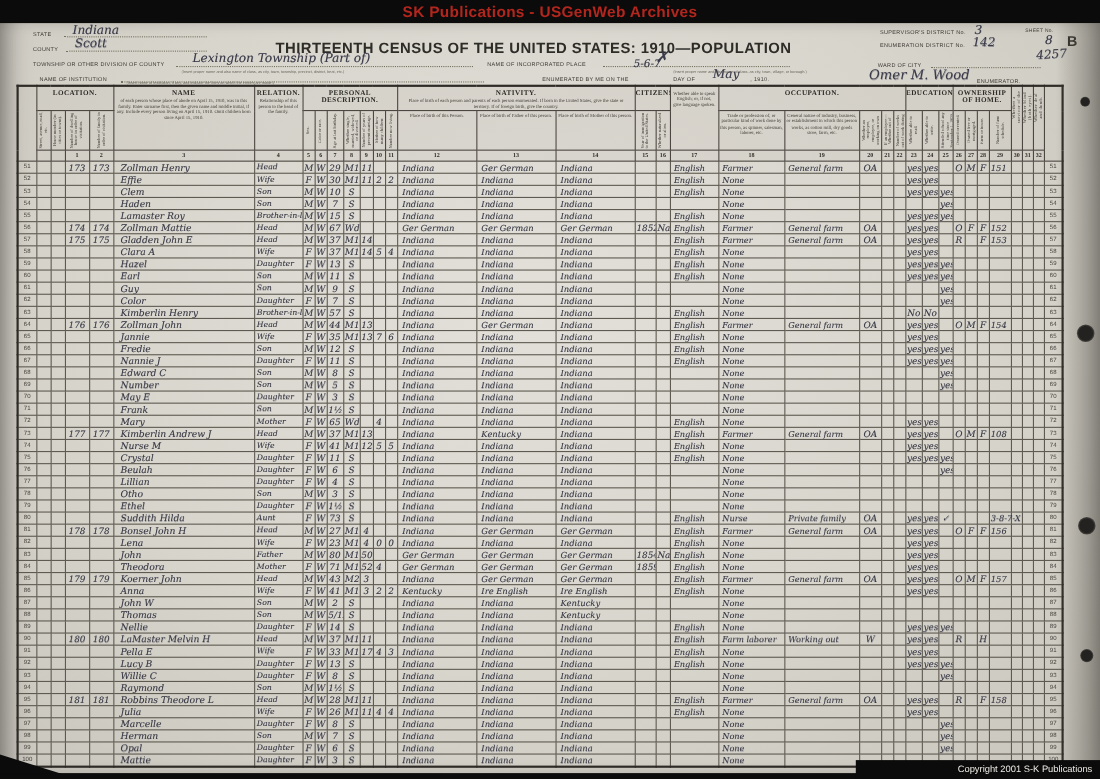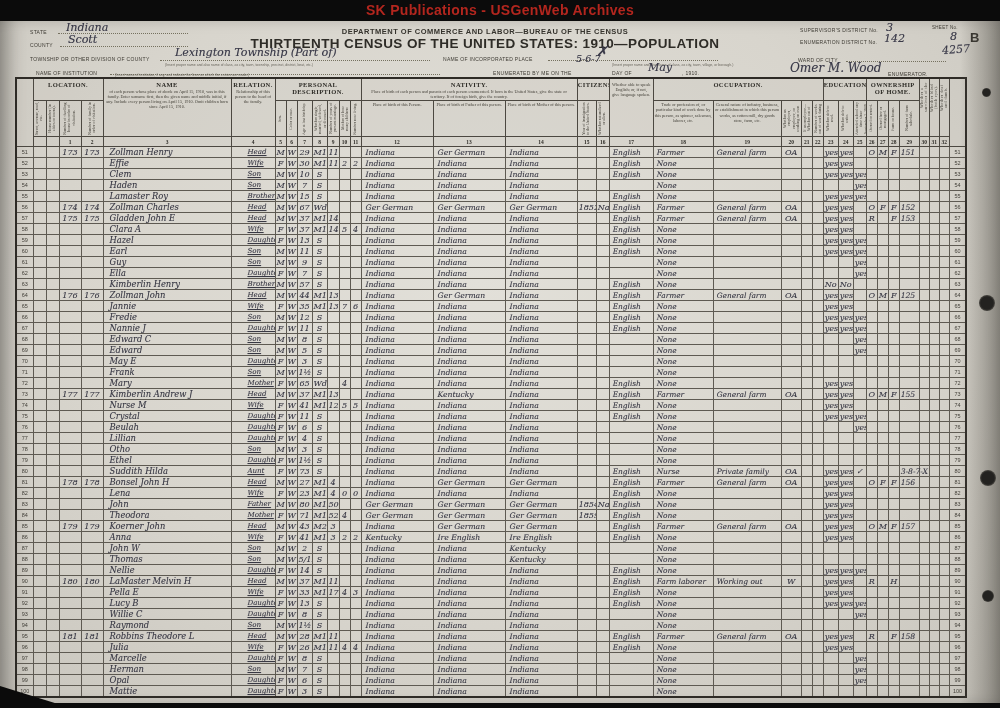--- a/index.html
+++ b/index.html
@@ -37,21 +37,21 @@
   .gt{font:bold 6.5px "Liberation Serif",serif;letter-spacing:.4px;color:#2e2c27;text-align:center;vertical-align:top;padding-top:2px;}
   .gt .gd{font:normal 4.3px/1.2 "Liberation Serif",serif;letter-spacing:0;color:#45423a;padding:1px 2px;max-height:38px;overflow:hidden;text-align:center;}
   .sd{font:4.3px/1.2 "Liberation Serif",serif;color:#45423a;text-align:center;vertical-align:top;padding:1px;}
   .vtx{writing-mode:vertical-rl;transform:rotate(180deg);height:33px;margin:0 auto;font:4px/1.1 "Liberation Serif",serif;color:#45423a;overflow:hidden;}
   .num{font:bold 5.5px "Liberation Serif",serif;color:#2e2c27;text-align:center;height:10px;}
   tr.r1{height:15px;} tr.r2{height:36px;} tr.r3{height:10px;}
   tbody td{height:10.3px;font:italic 8px "DejaVu Serif",serif;color:#393944;white-space:nowrap;
     text-align:center;padding:0 1px;text-shadow:.2px .2px .3px rgba(45,45,70,.35);}
   tbody td.ln{font:normal 5.5px "Liberation Sans",sans-serif;font-style:normal;color:#44413a;text-shadow:none;}
   tbody td.nm{text-align:left;padding-left:6px;font-size:8.3px;}
-  tbody td.rl{text-align:left;padding-left:16px;font-size:7px;text-decoration:underline;}
+  tbody td.rl{text-align:left;padding-left:2px;font-size:7px;}
   tbody td.bp{text-align:left;padding-left:4px;font-size:7.6px;}
   tbody td.oc{text-align:left;padding-left:3px;font-size:7.4px;}
   tbody td.fs{overflow:visible;white-space:nowrap;text-align:left;font-size:7.6px;}
   tbody td.gb, thead th.gb{border-left:1.6px solid #35322c;}
 </style>
 </head>
 <body>
 
 <div class="scan">
   <div class="banner">
@@ -61,21 +61,20 @@
   <div class="paper">
 
     <span class="plbl" style="left:30px;top:8px">STATE</span>
     <span class="dotl" style="left:58px;top:3px;width:130px"></span>
     <span class="hwv" style="left:66px;top:0px">Indiana</span>
 
     <span class="plbl" style="left:30px;top:21px">COUNTY</span>
     <span class="dotl" style="left:60px;top:16px;width:128px"></span>
     <span class="hwv" style="left:68px;top:12px">Scott</span>
 
-    <div class="dept">DEPARTMENT OF COMMERCE AND LABOR—BUREAU OF THE CENSUS</div>
     <div class="bigtitle">THIRTEENTH CENSUS OF THE UNITED STATES: 1910—POPULATION</div>
 
     <span class="plbl" style="left:30px;top:35px">TOWNSHIP OR OTHER DIVISION OF COUNTY</span>
     <span class="dotl" style="left:160px;top:30px;width:270px"></span>
     <span class="hwv" style="left:175px;top:25px">Lexington Township (Part of)</span>
     <span class="pcap" style="left:165px;top:42px;width:260px">(Insert proper name and also name of class, as city, town, township, precinct, district, beat, etc.)</span>
 
     <span class="plbl" style="left:443px;top:35px">NAME OF INCORPORATED PLACE</span>
     <span class="dotl" style="left:548px;top:30px;width:170px"></span>
     <span class="hwv" style="left:596px;top:22px;font-size:14px">✗</span>
@@ -474,21 +473,21 @@
             <td></td>
             <td></td>
             <td class="ln gb">55</td>
           </tr>
           <tr>
             <td class="ln">56</td>
             <td class=" gb"></td>
             <td></td>
             <td class=" gb">174</td>
             <td>174</td>
-            <td class="nm gb">Zollman Charles</td>
+            <td class="nm gb">Zollman Mattie</td>
             <td class="rl gb">Head</td>
             <td class=" gb">M</td>
             <td>W</td>
             <td>67</td>
             <td>Wd</td>
             <td></td>
             <td></td>
             <td></td>
             <td class="bp gb">Ger German</td>
             <td class="bp">Ger German</td>
@@ -702,21 +701,21 @@
             <td></td>
             <td></td>
             <td class="ln gb">61</td>
           </tr>
           <tr>
             <td class="ln">62</td>
             <td class=" gb"></td>
             <td></td>
             <td class=" gb"></td>
             <td></td>
-            <td class="nm gb">Ella</td>
+            <td class="nm gb">Color</td>
             <td class="rl gb">Daughter</td>
             <td class=" gb">F</td>
             <td>W</td>
             <td>7</td>
             <td>S</td>
             <td></td>
             <td></td>
             <td></td>
             <td class="bp gb">Indiana</td>
             <td class="bp">Indiana</td>
@@ -804,21 +803,21 @@
             <td class="oc">General farm</td>
             <td>OA</td>
             <td></td>
             <td></td>
             <td class=" gb">yes</td>
             <td>yes</td>
             <td></td>
             <td class=" gb">O</td>
             <td>M</td>
             <td>F</td>
-            <td class="fs">125</td>
+            <td class="fs">154</td>
             <td class=" gb"></td>
             <td></td>
             <td></td>
             <td class="ln gb">64</td>
           </tr>
           <tr>
             <td class="ln">65</td>
             <td class=" gb"></td>
             <td></td>
             <td class=" gb"></td>
@@ -968,21 +967,21 @@
             <td></td>
             <td></td>
             <td class="ln gb">68</td>
           </tr>
           <tr>
             <td class="ln">69</td>
             <td class=" gb"></td>
             <td></td>
             <td class=" gb"></td>
             <td></td>
-            <td class="nm gb">Edward</td>
+            <td class="nm gb">Number</td>
             <td class="rl gb">Son</td>
             <td class=" gb">M</td>
             <td>W</td>
             <td>5</td>
             <td>S</td>
             <td></td>
             <td></td>
             <td></td>
             <td class="bp gb">Indiana</td>
             <td class="bp">Indiana</td>
@@ -1146,21 +1145,21 @@
             <td class="oc">General farm</td>
             <td>OA</td>
             <td></td>
             <td></td>
             <td class=" gb">yes</td>
             <td>yes</td>
             <td></td>
             <td class=" gb">O</td>
             <td>M</td>
             <td>F</td>
-            <td class="fs">155</td>
+            <td class="fs">108</td>
             <td class=" gb"></td>
             <td></td>
             <td></td>
             <td class="ln gb">73</td>
           </tr>
           <tr>
             <td class="ln">74</td>
             <td class=" gb"></td>
             <td></td>
             <td class=" gb"></td>
@@ -2189,13 +2188,16 @@
     </table>
   </div>
 
   <div class="rband"></div>
   <div class="punch" style="left:982px;top:88px;width:9px;height:9px"></div>
   <div class="punch" style="left:979px;top:295px;width:16px;height:16px"></div>
   <div class="punch" style="left:980px;top:470px;width:16px;height:16px"></div>
   <div class="punch" style="left:982px;top:590px;width:12px;height:12px"></div>
   <div class="corner"></div>
   <div class="bbar"></div>
+  <div class="copy">
+    <span>Copyright 2001 S-K Publications</span>
+  </div>
 </div>
 
 </body></html>

